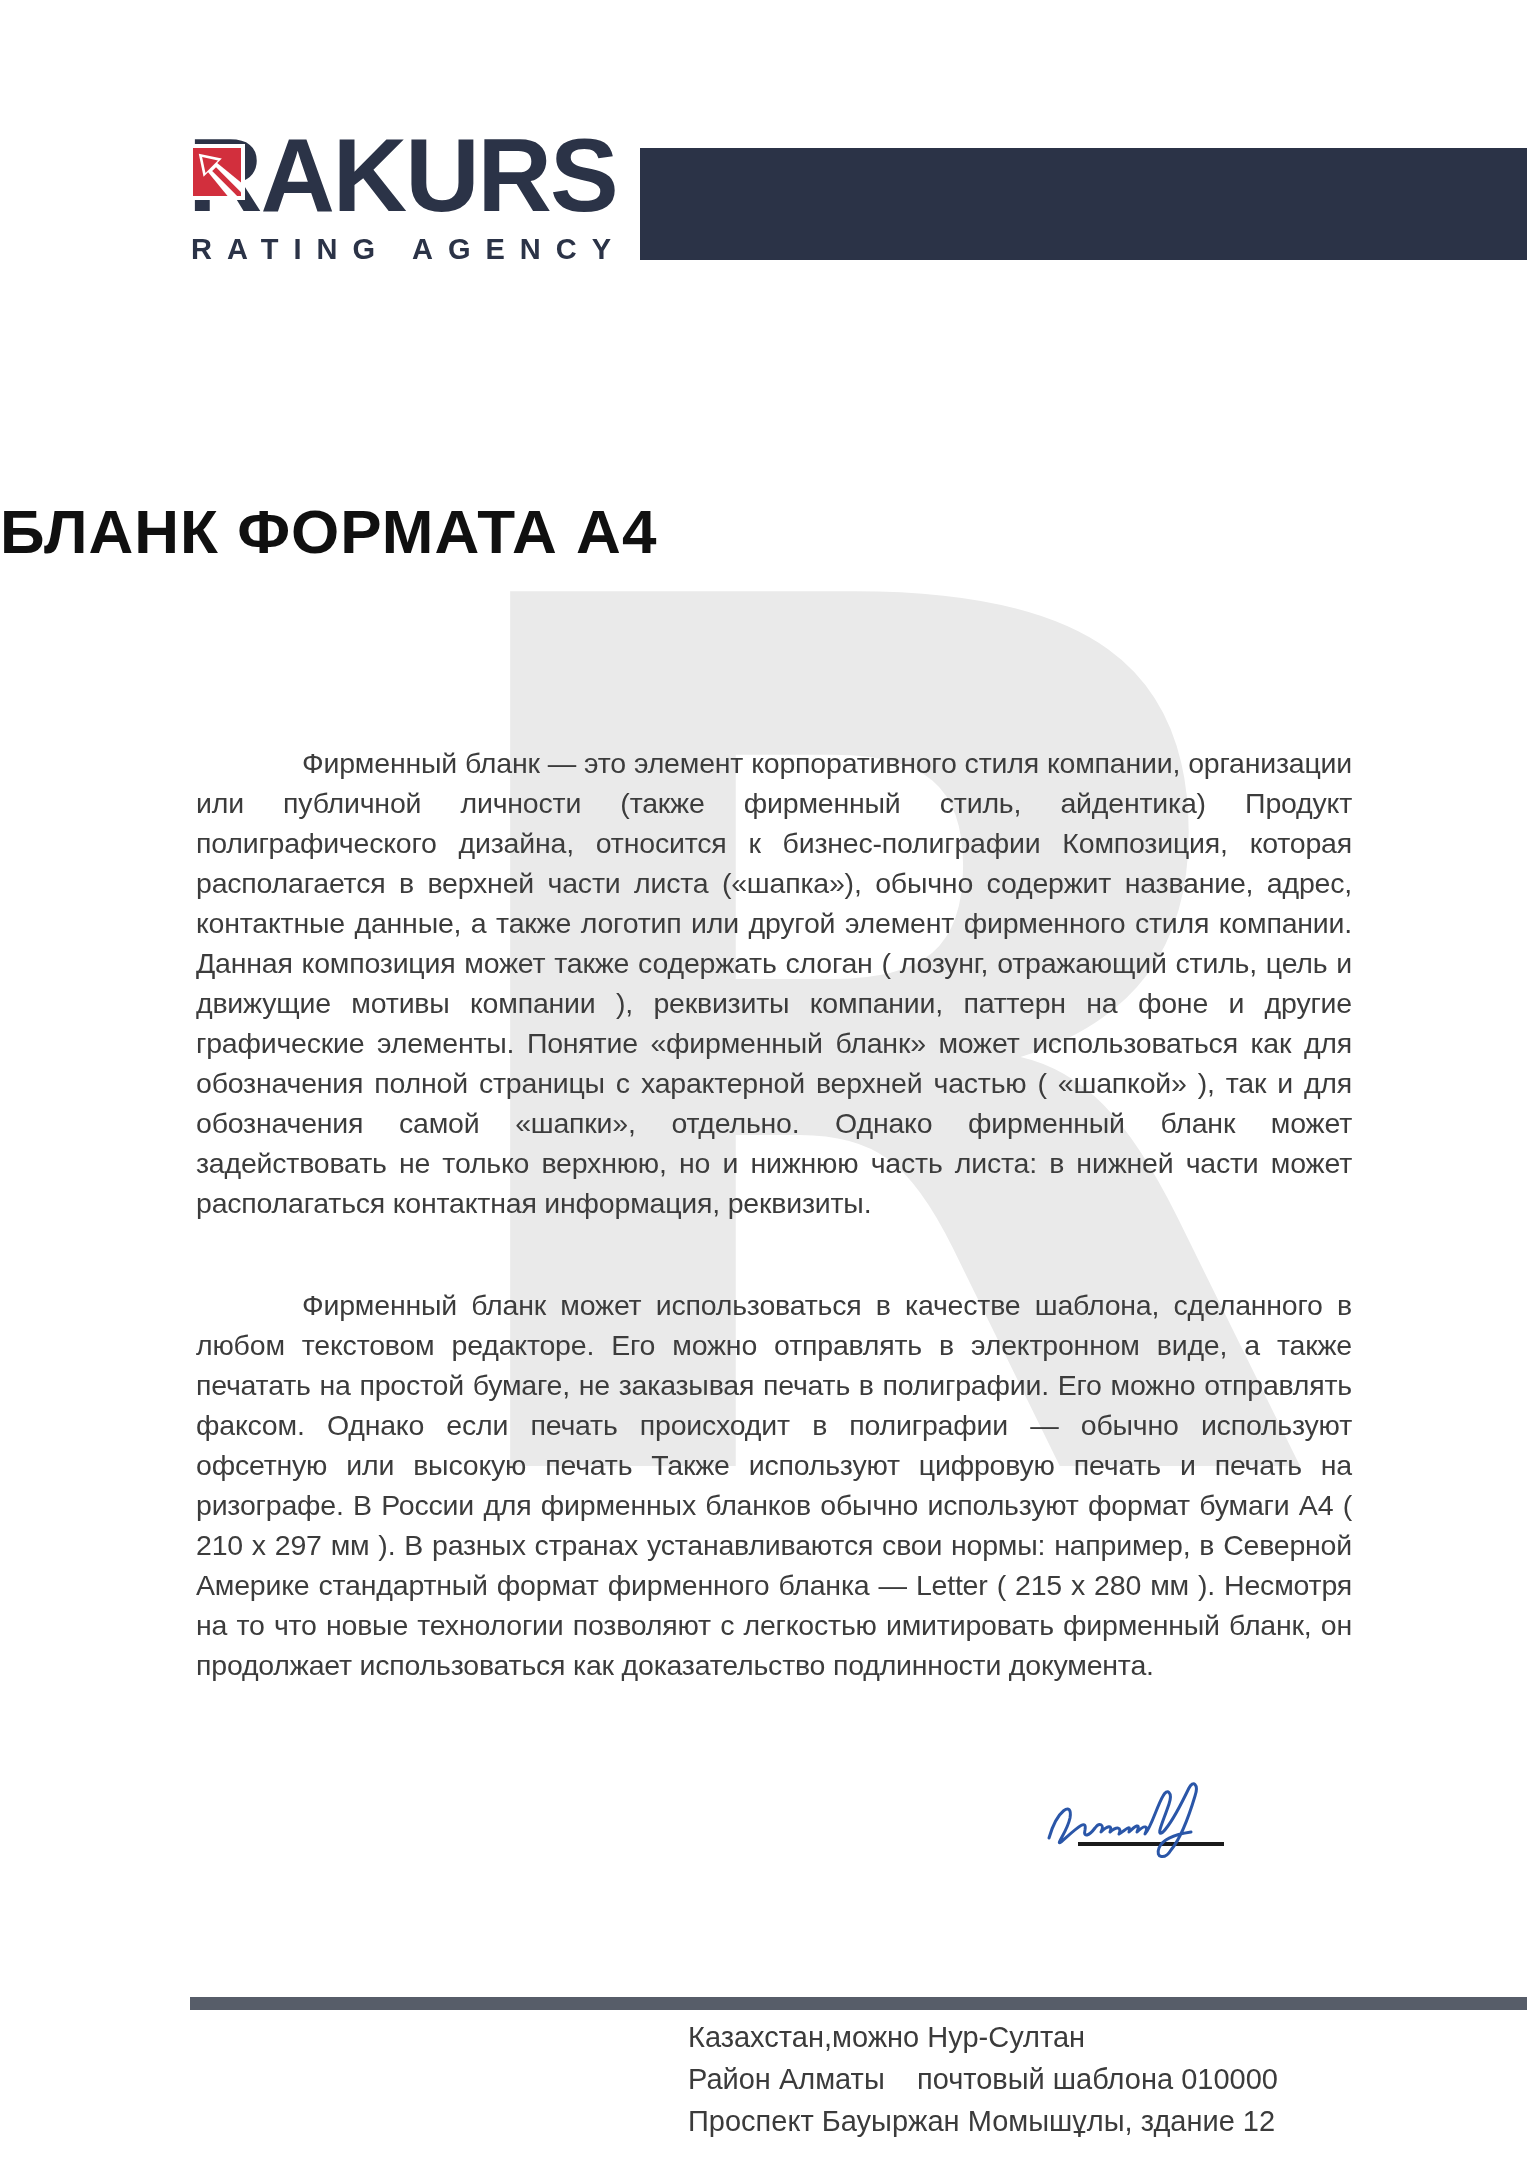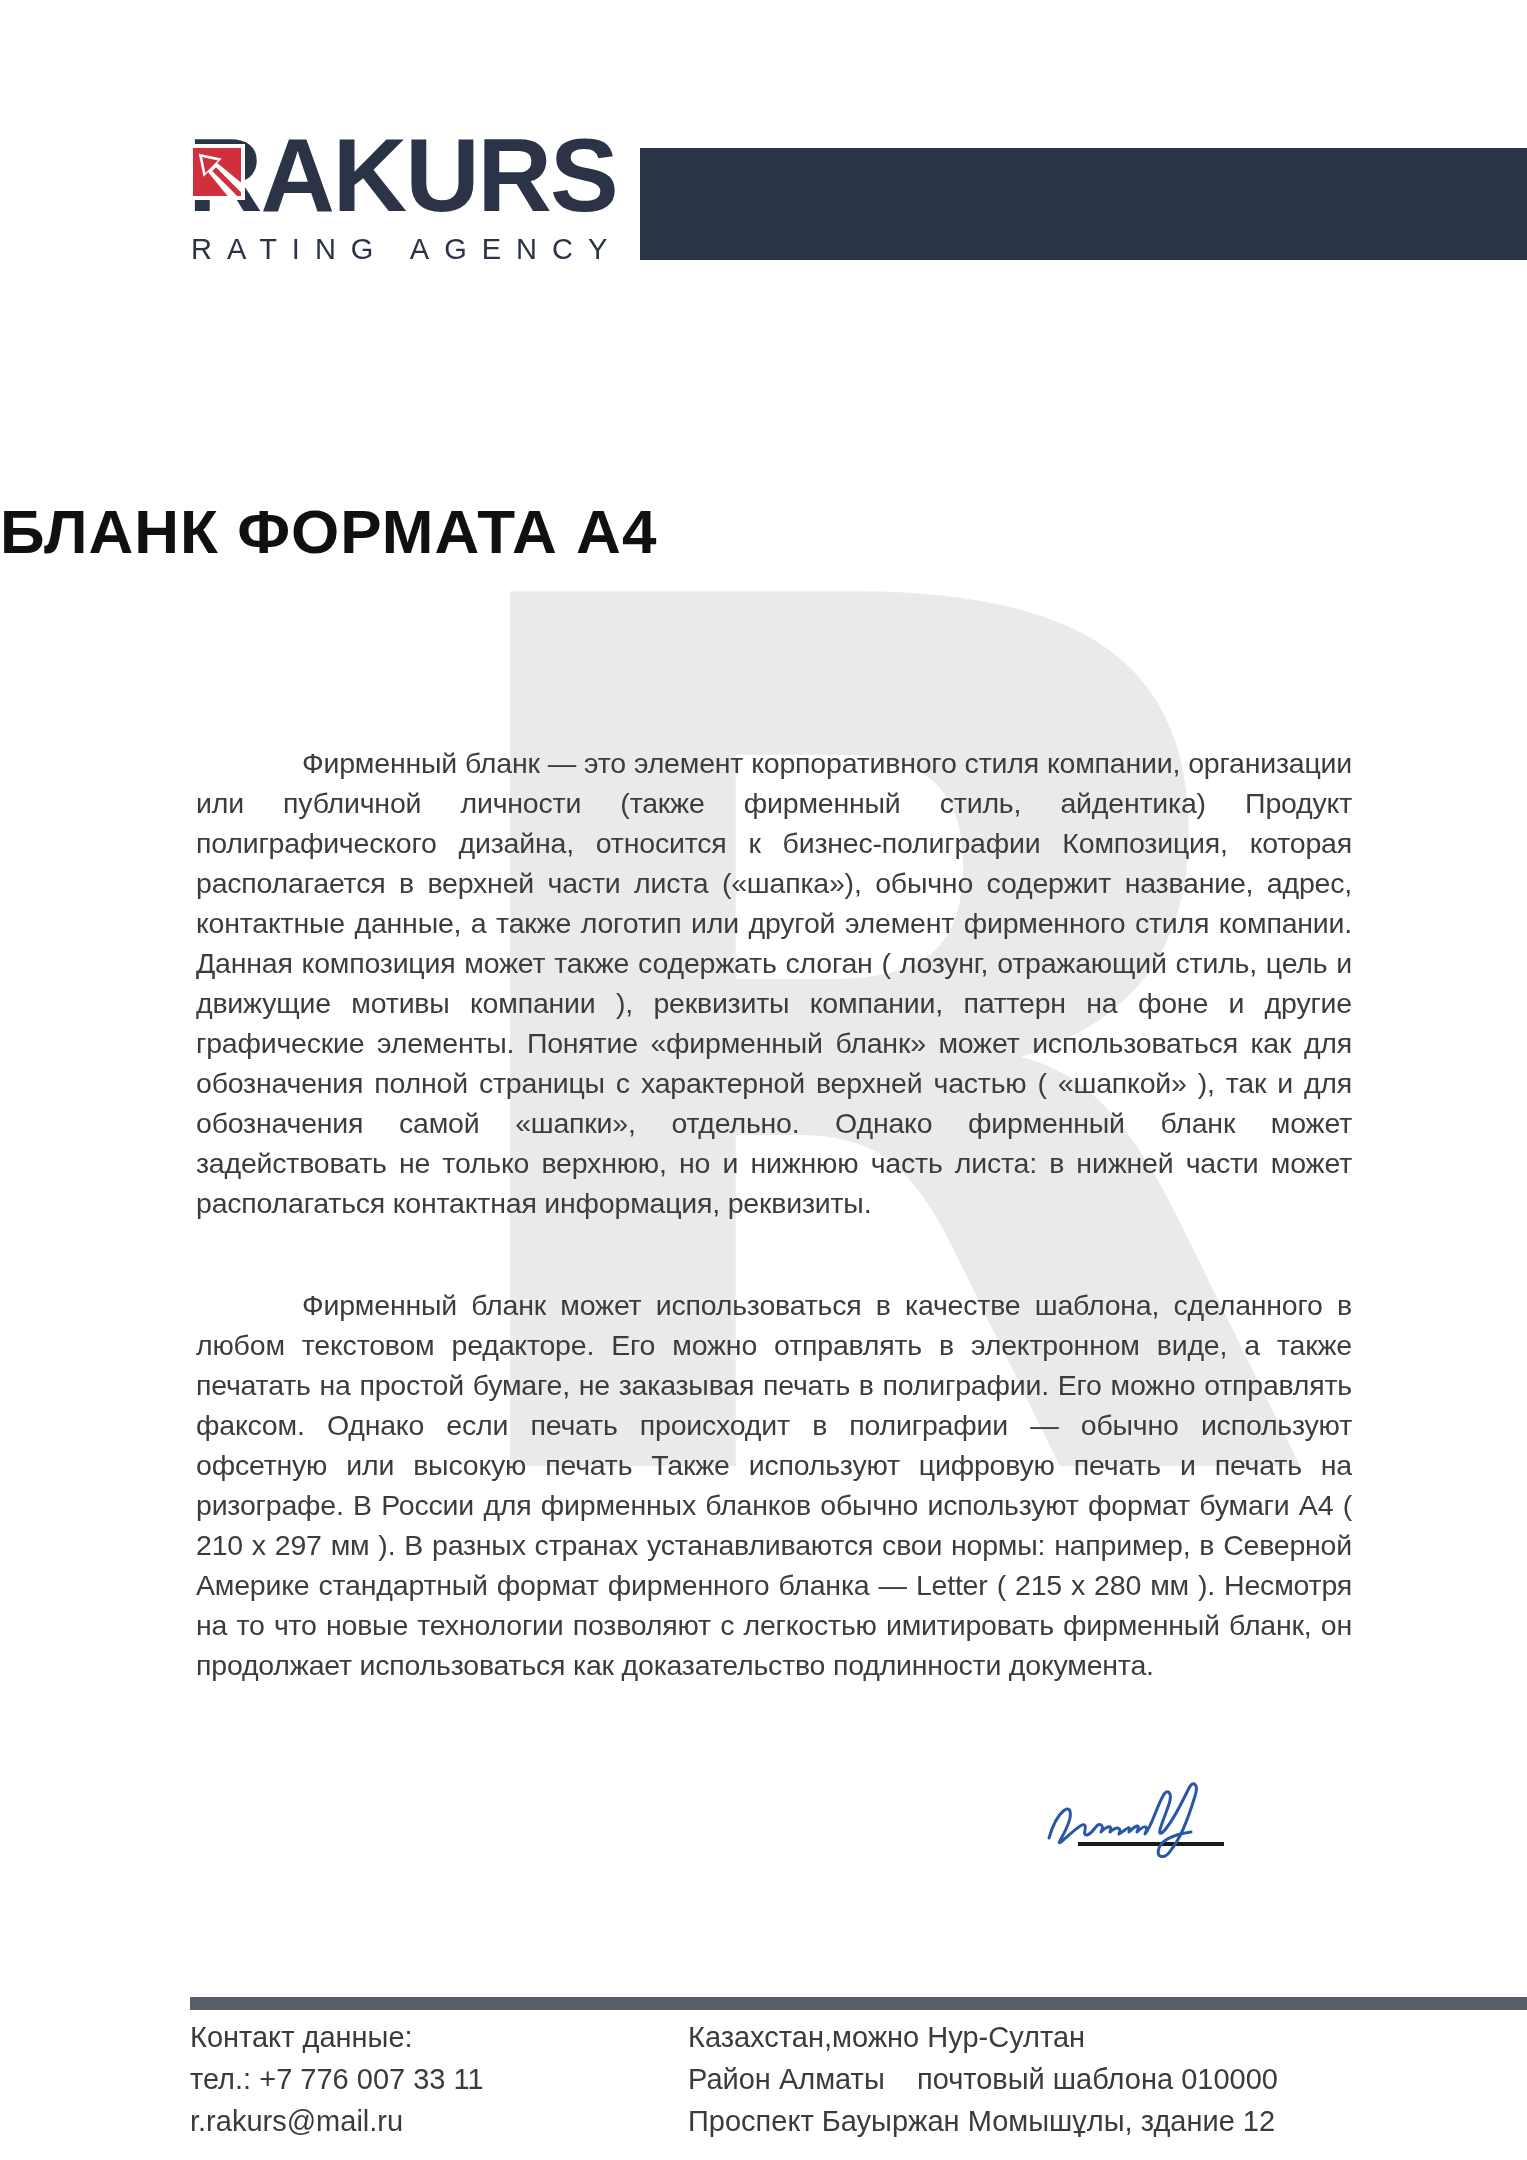--- a/index.html
+++ b/index.html
@@ -23,21 +23,21 @@
     font-size:103px;font-weight:700;letter-spacing:-2px;line-height:1.05;
     color:var(--navy);z-index:3;
   }
   .logo-mark{
     position:absolute;left:193px;top:148px;width:48px;height:48px;z-index:4;
     box-shadow:0 0 0 4px #fff;
   }
   .logo-mark svg{display:block;width:100%;height:100%;}
   .logo-tagline{
     position:absolute;left:191px;top:233px;
-    font-size:29px;font-weight:400;letter-spacing:15px;color:var(--navy);z-index:3;
+    font-size:29px;font-weight:700;letter-spacing:15px;color:var(--navy);z-index:3;
   }
   .header-bar{
     position:absolute;left:640px;top:148px;width:887px;height:112px;
     background:var(--navy);z-index:2;
   }
   
   .doc-title{
     position:absolute;left:0;top:496px;width:100%;
     text-align:left;font-size:62px;font-weight:700;letter-spacing:1px;
     color:var(--title-ink);z-index:3;
@@ -113,24 +113,19 @@
                C82,54 87,55 84,62 C92,57 96,52 94,60
                C100,54 106,50 102,60 C110,52 114,54 110,62
                C116,56 122,34 128,24 C132,16 138,20 134,32
                C128,50 120,66 128,60 C138,50 148,28 154,16
                C158,8 164,12 160,24 C154,44 146,66 136,78
                C130,88 120,86 124,76 C128,66 142,62 156,60" fill="none" stroke="#2a56a8" stroke-width="3" stroke-linecap="round" stroke-linejoin="round"></path>
     </svg>
   </div>
 
   <div class="footer-divider"></div>
-  <div class="footer-col footer-left">
-      <div>Контакт данные:</div>
-      <div>тел.: +7 776 007 33 11</div>
-      <div>r.rakurs@mail.ru</div>
-    </div>
   <div class="footer-col footer-right">
       <div>Казахстан,можно Нур-Султан</div>
       <div>Район Алматы    почтовый шаблона 010000</div>
       <div>Проспект Бауыржан Момышұлы, здание 12</div>
     </div>
 
 </div>
 
 </body></html>

